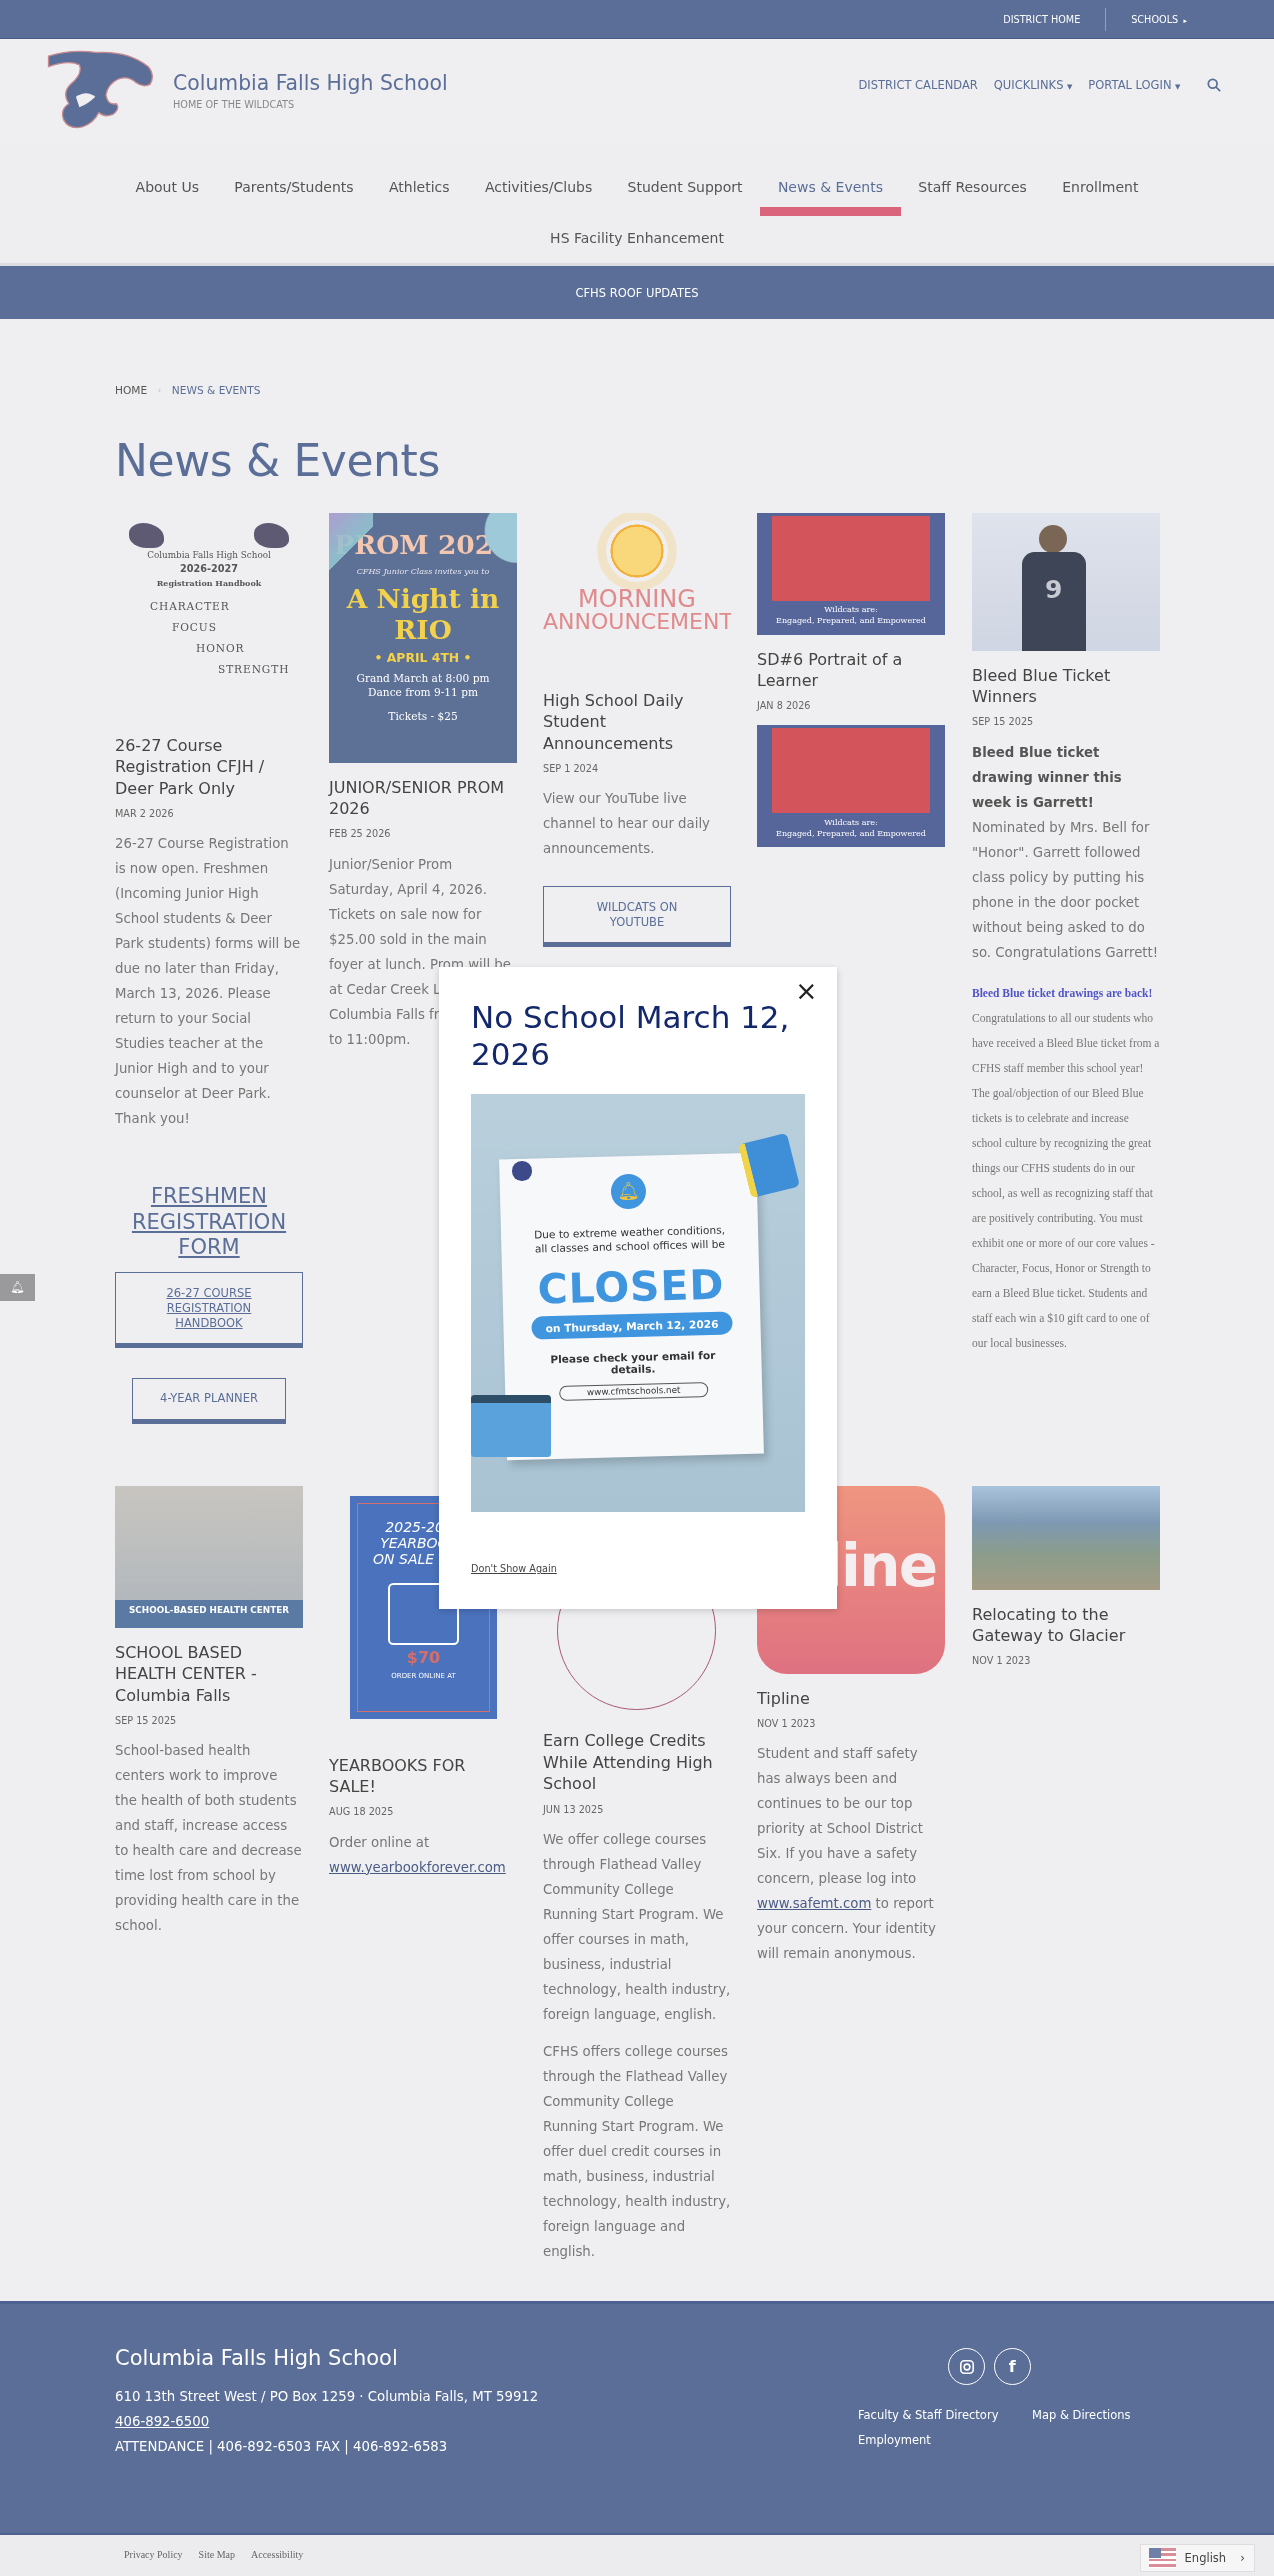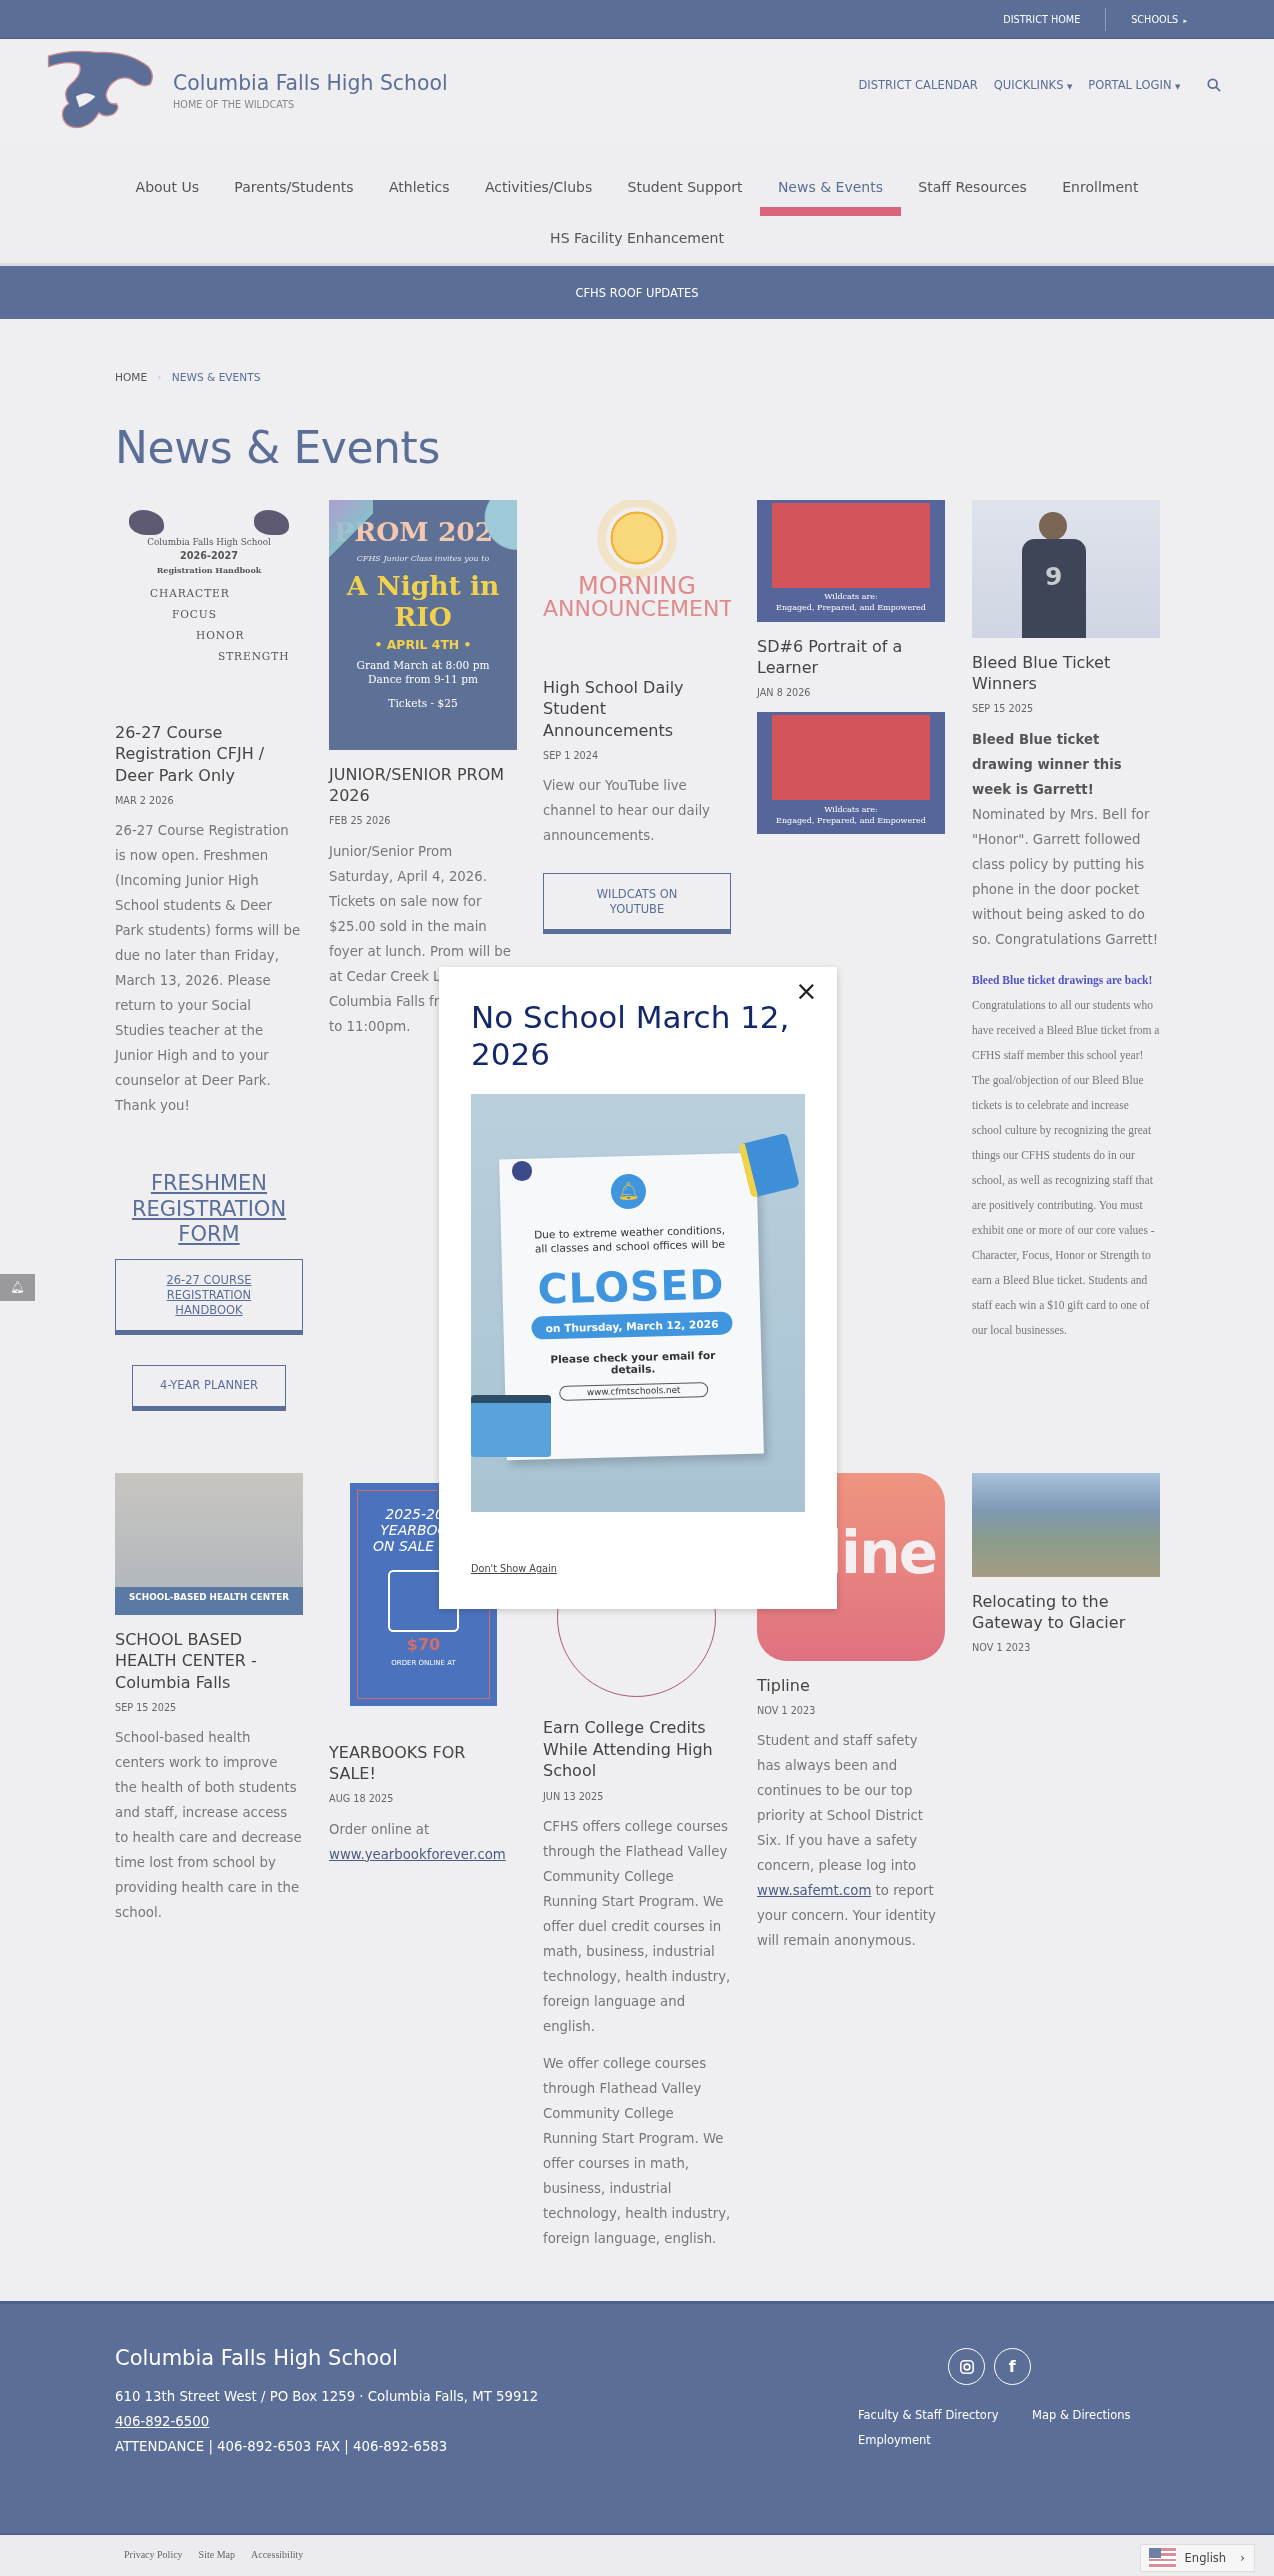--- a/index.html
+++ b/index.html
@@ -32,21 +32,21 @@
   .mainnav .row1 a.active { color: #5a6e97; }
   .mainnav .row1 a.active::after { content: ""; position: absolute; left: 0; right: 0; bottom: -12.4px; height: 8.8px; background: #d9647b; }
   .mainnav .row2 { text-align: center; padding-top: 26.5px; }
   .mainnav .row2 a { color: #555; font-size: 14px; text-decoration: none; }
 
   
   .alertbar { height: 53px; background: #5a6e97; display: flex; align-items: center; justify-content: center; }
   .alertbar a { color: #fff; font-size: 11.5px; text-decoration: none; }
 
   
-  .content { padding: 4px 115px; }
+  .content { padding: 17px 115px; }
   .breadcrumb { padding-top: 48px; font-size: 10.6px; color: #555; display: flex; gap: 10.6px; align-items: center; }
   .breadcrumb .sep { color: #bbb; font-size: 8.8px; }
   .breadcrumb .current { color: #5a6e97; }
   .page-title { color: #5a6e97; font-size: 44px; font-weight: normal; margin-top: 39px; letter-spacing: -0.4px; }
 
   .grid { position: relative; margin-top: 26.5px; height: 1788px; }
   .card { position: absolute; width: 188px; }
   .card .img { width: 188px; position: relative; overflow: hidden; }
   .card h3 { font-size: 16px; font-weight: normal; color: #444; line-height: 1.35; margin-top: 14px; }
   .card .date { font-size: 9.7px; color: #666; margin-top: 8.8px; text-transform: uppercase; }
@@ -249,22 +249,22 @@
       <div class="date">AUG 18 2025</div>
       <p><span>Order online at</span><br><a href="#">www.yearbookforever.com</a></p>
     </div>
 
     <div class="card" style="left:428px; top:1030px;">
       <div class="img" style="height:177px;">
         <div style="position:absolute;left:14px;top:8.8px;width:159px;height:159px;border-radius:50%;border:1.8px solid #a85a70"></div>
       </div>
       <h3 style="margin-top:10.6px">Earn College Credits While Attending High School</h3>
       <div class="date">JUN 13 2025</div>
+      <p style="margin-top:12.4px">We offer college courses through Flathead Valley Community College Running Start Program. We offer courses in math, business, industrial technology, health industry, foreign language, english.</p>
       <p>CFHS offers college courses through the Flathead Valley Community College Running Start Program. We offer duel credit courses in math, business, industrial technology, health industry, foreign language and english.</p>
-      <p style="margin-top:12.4px">We offer college courses through Flathead Valley Community College Running Start Program. We offer courses in math, business, industrial technology, health industry, foreign language, english.</p>
     </div>
 
     <div class="card" style="left:642px; top:973px;">
       <div class="img" style="height:188px; background:linear-gradient(180deg,#ef9580,#df7180); border-radius:30px;">
         <div style="position:absolute;right:8.8px;top:46px;color:#f5eef0;font-size:58px;font-weight:bold;letter-spacing:-1.8px">line</div>
       </div>
       <h3>Tipline</h3>
       <div class="date">NOV 1 2023</div>
       <p><span>Student and staff safety has always been and continues to be our top priority at School District Six. If you have a safety concern, please log into</span> <a href="#">www.safemt.com</a> <span>to report your concern. Your identity will remain anonymous.</span></p>
     </div>

